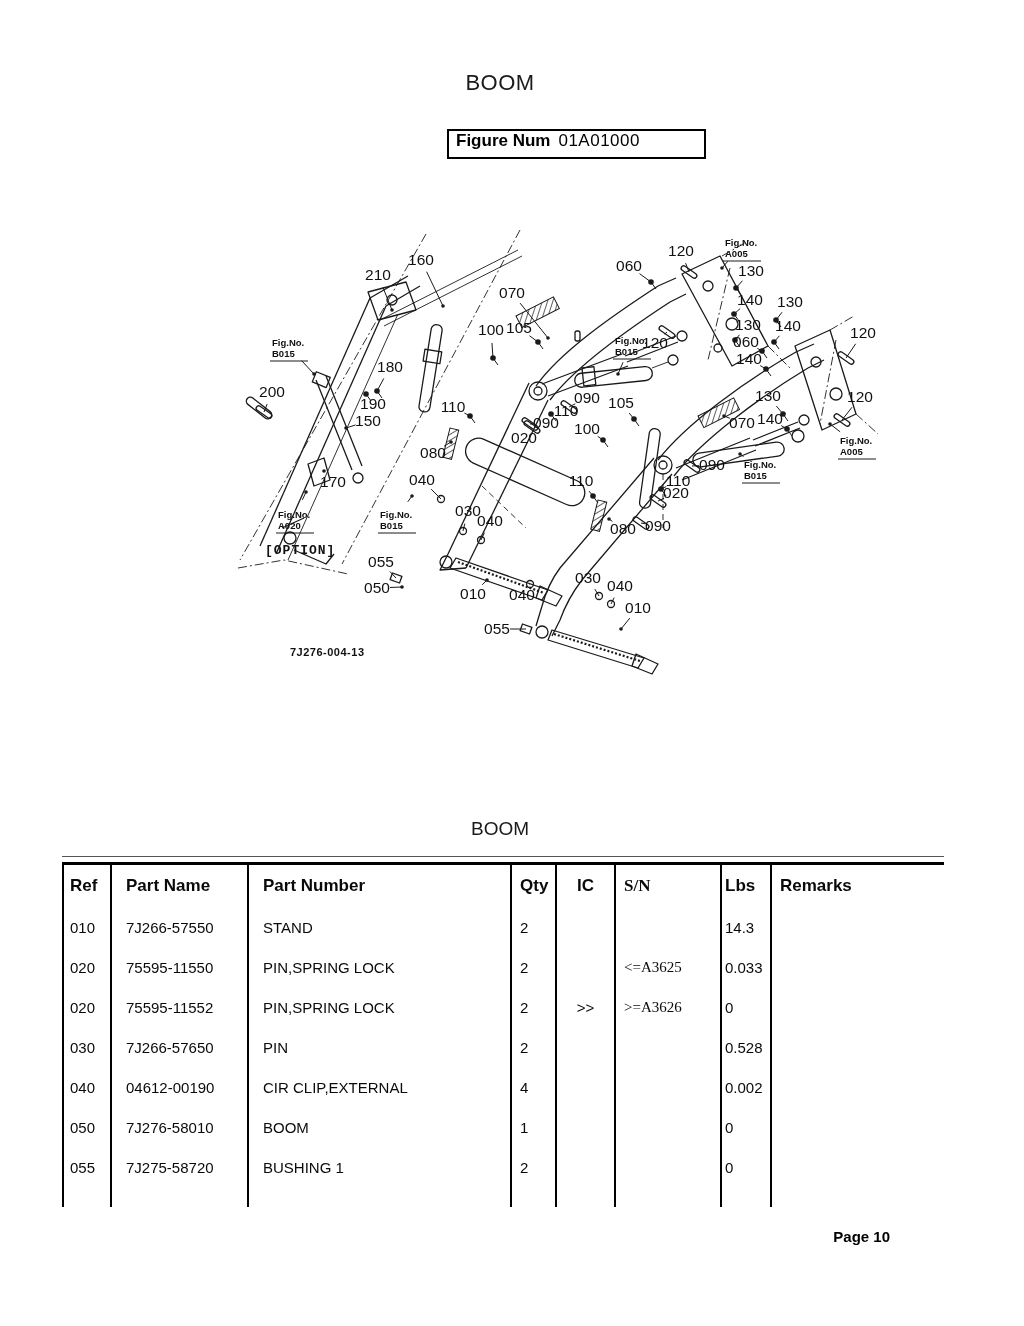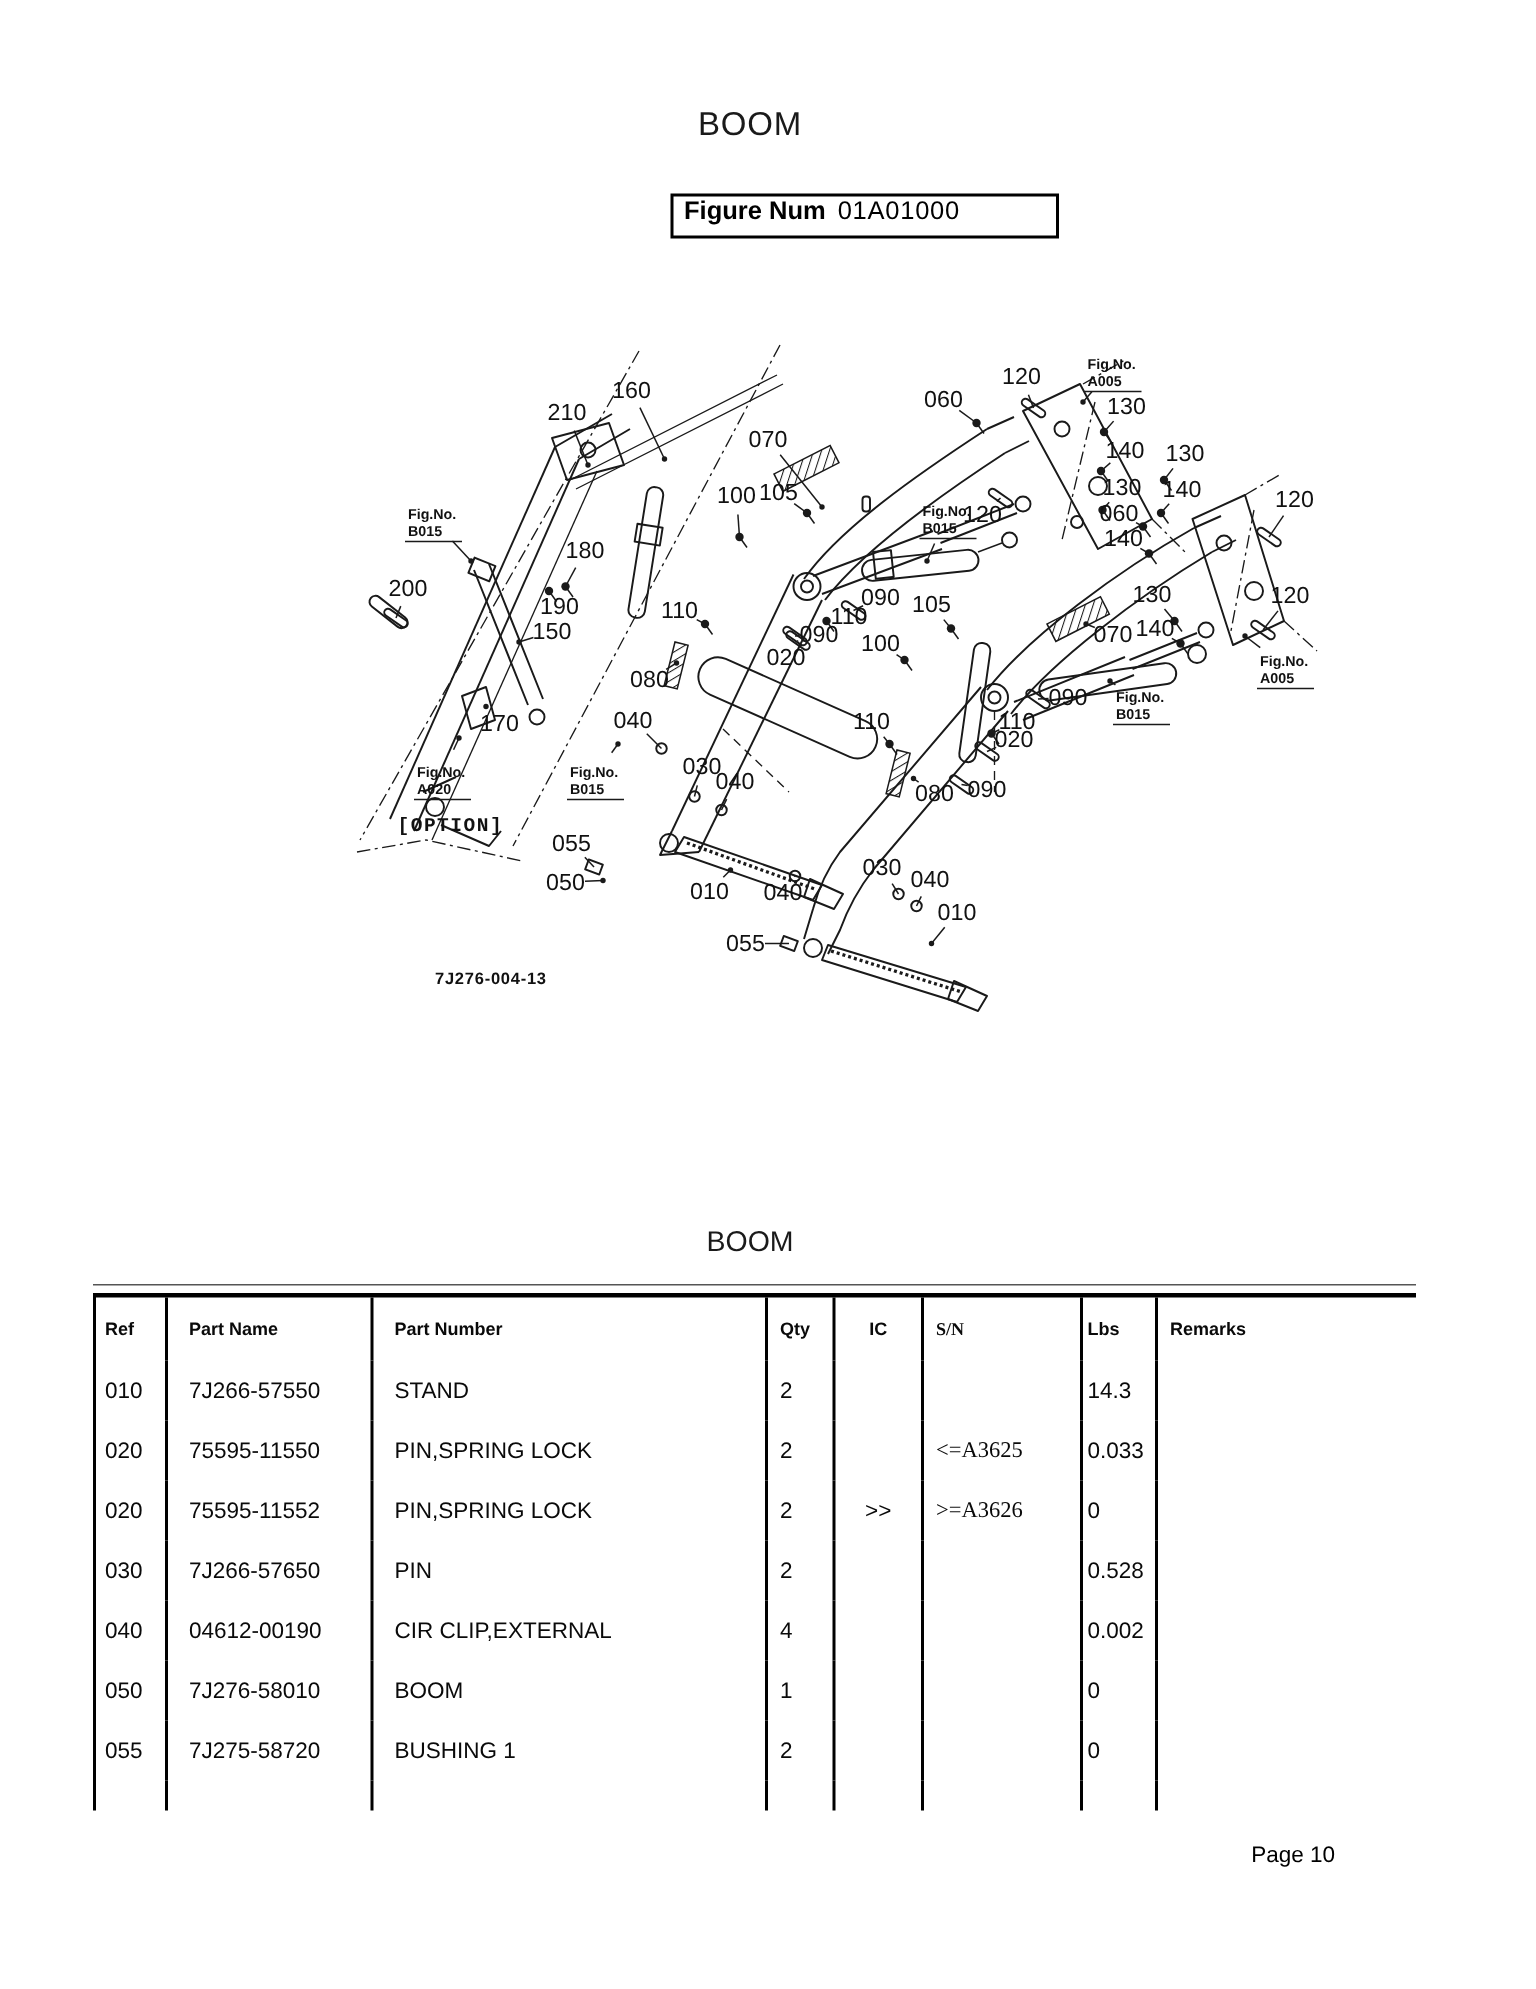--- a/index.html
+++ b/index.html
@@ -15,30 +15,30 @@
   .diagram{position:absolute;left:230px;top:228px;}
   .h2{position:absolute;top:818px;left:0;width:1000px;text-align:center;
       font-size:19px;color:#1a1a1a;}
   .topline{position:absolute;left:62px;top:856px;width:897px;height:0;
            border-top:1px solid #555;}
   .ptable{position:absolute;left:62px;top:862px;width:897px;display:grid;
           border-top:3px solid #000;border-left:2px solid #000;background:#fff;}
   .cell{border-right:2px solid #000;display:flex;align-items:center;
         font-size:15px;padding-left:14px;box-sizing:border-box;overflow:hidden;
         white-space:nowrap;color:#0a0a0a;}
-  .hd{font-weight:bold;font-size:12px;height:42px;}
+  .hd{font-weight:bold;font-size:17px;height:42px;}
   .bd{height:40px;}
   .ft{height:20px;}
   .c0{padding-left:6px;}
   .c3{padding-left:8px;}
   .c4{justify-content:center;padding-left:0;}
   .c5{padding-left:8px;font-family:Liberation Serif, serif;}
   .c6{padding-left:3px;text-align:right;}
   .c7{padding-left:8px;}
-  .pagenum{position:absolute;top:1228px;right:54px;font-size:15px;font-weight:normal;}
+  .pagenum{position:absolute;top:1228px;right:54px;font-size:15px;font-weight:bold;}
   
   .s{fill:none;stroke:#1a1a1a;stroke-width:1.3;stroke-linejoin:round;}
   .thin{stroke-width:0.9;}
   .dd{fill:none;stroke:#1a1a1a;stroke-width:0.9;stroke-dasharray:9 3 2 3;}
   .dsh{fill:none;stroke:#1a1a1a;stroke-width:0.9;stroke-dasharray:6 4;}
   .h{fill:url(#hatch);stroke:#1a1a1a;stroke-width:1;}
   .saw{stroke:#1a1a1a;stroke-width:2.2;stroke-dasharray:2 2;fill:none;}
   .ld{stroke:#1a1a1a;stroke-width:1;fill:none;}
   .cl{font-family:"Liberation Sans",sans-serif;font-size:15.5px;fill:#111;}
   .fg{font-family:"Liberation Sans",sans-serif;font-size:9.5px;font-weight:bold;fill:#111;}

